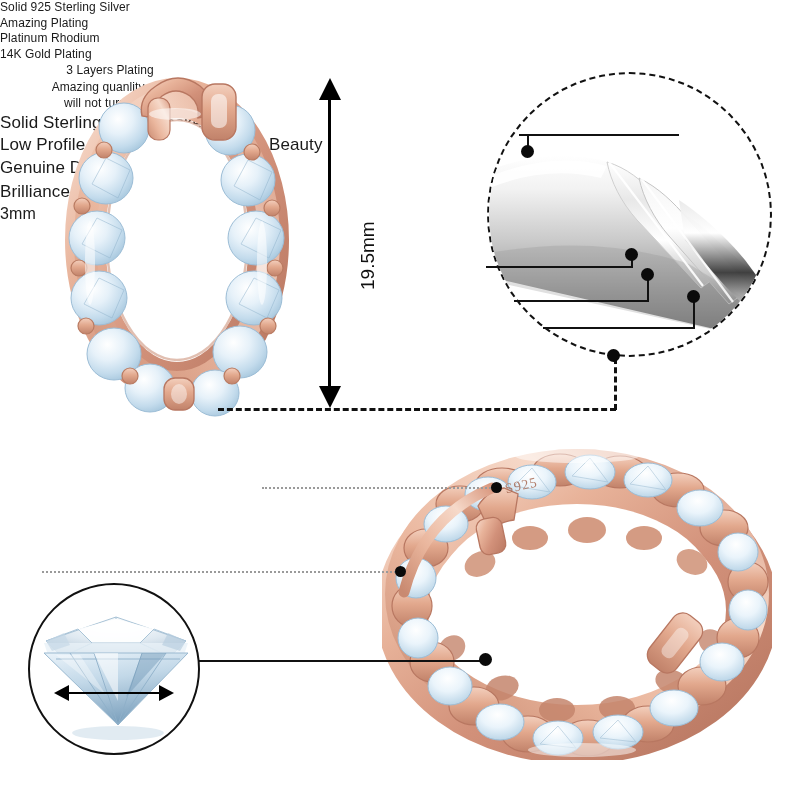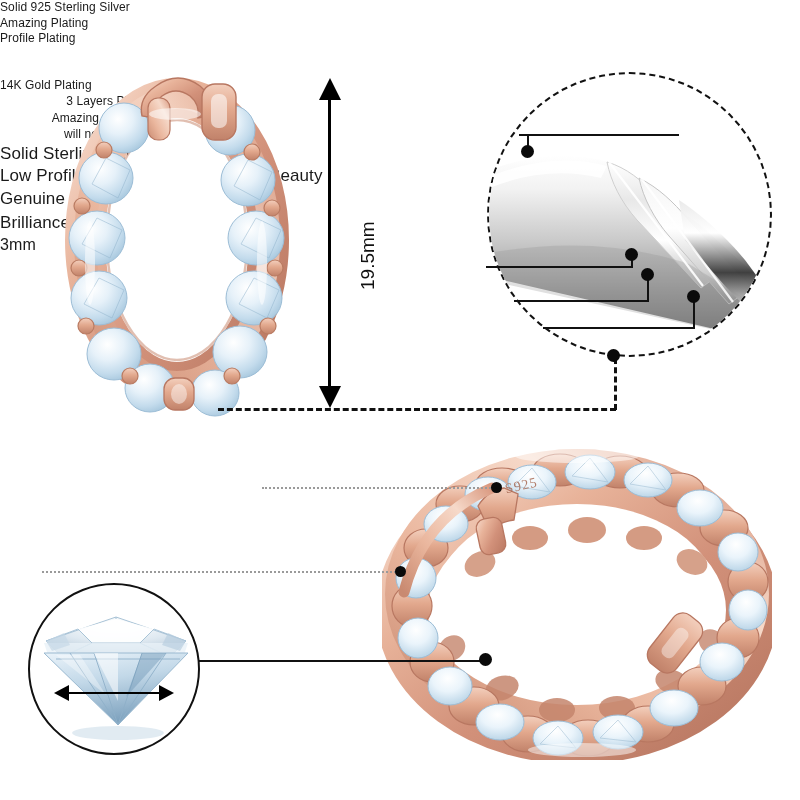--- a/index.html
+++ b/index.html
@@ -286,26 +286,26 @@
   <div class="lbl" style="left:521px;top:113px;">Solid 925 Sterling Silver</div>
   <div class="hline" style="left:519px;top:134px;width:160px;"></div>
   <div class="vline" style="left:527px;top:134px;height:14px;"></div>
   <div class="dot" style="left:521px;top:145px;"></div>
 
   <div class="lbl" style="left:488px;top:245px;">Amazing Plating</div>
   <div class="hline" style="left:486px;top:266px;width:147px;"></div>
   <div class="vline" style="left:631px;top:252px;height:16px;"></div>
   <div class="dot" style="left:625px;top:248px;"></div>
 
-  <div class="lbl" style="left:532px;top:279px;">Profile Plating</div>
+  <div class="lbl" style="left:532px;top:279px;">Platinum Rhodium</div>
   <div class="hline" style="left:514px;top:300px;width:135px;"></div>
   <div class="vline" style="left:647px;top:274px;height:27px;"></div>
   <div class="dot" style="left:641px;top:268px;"></div>
 
-  <div class="lbl" style="left:577px;top:306px;margin-top:31px;">14K Gold Plating</div>
+  <div class="lbl" style="left:577px;top:306px;">14K Gold Plating</div>
   <div class="hline" style="left:543px;top:327px;width:152px;"></div>
   <div class="vline" style="left:693px;top:296px;height:32px;"></div>
   <div class="dot" style="left:687px;top:290px;"></div>
 
   <div class="dot" style="left:607px;top:349px;"></div>
 
   <div class="lbl center" style="left:378px;top:342px;width:220px;line-height:1.38;">
     <div>3 Layers Plating</div>
     <div>Amazing quanlity and</div>
     <div>will not turn color</div>

